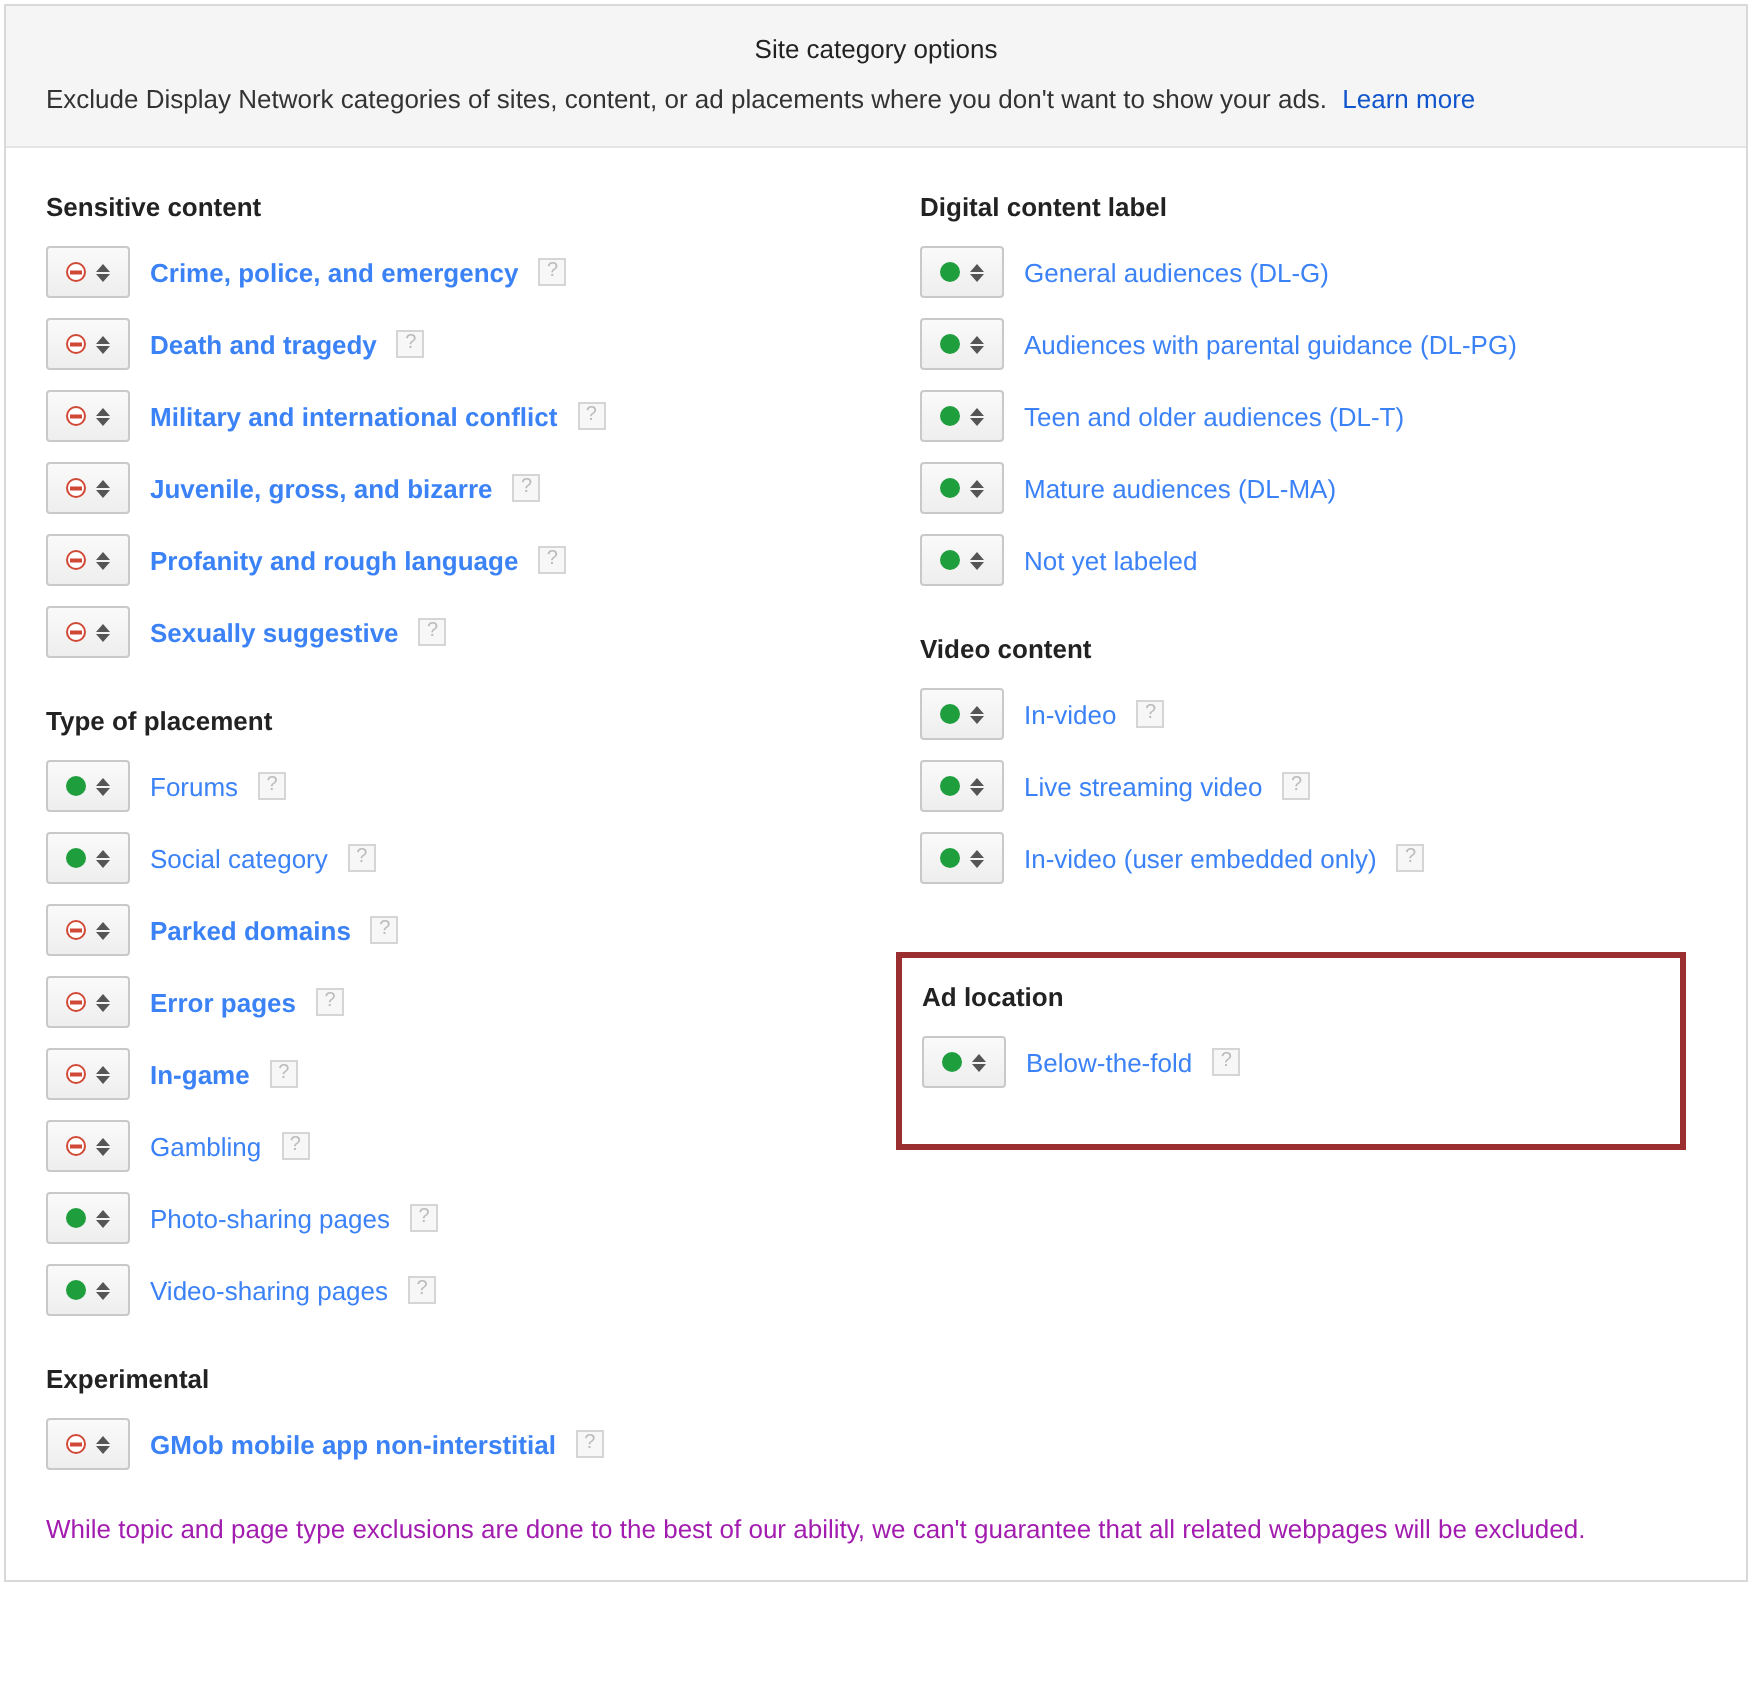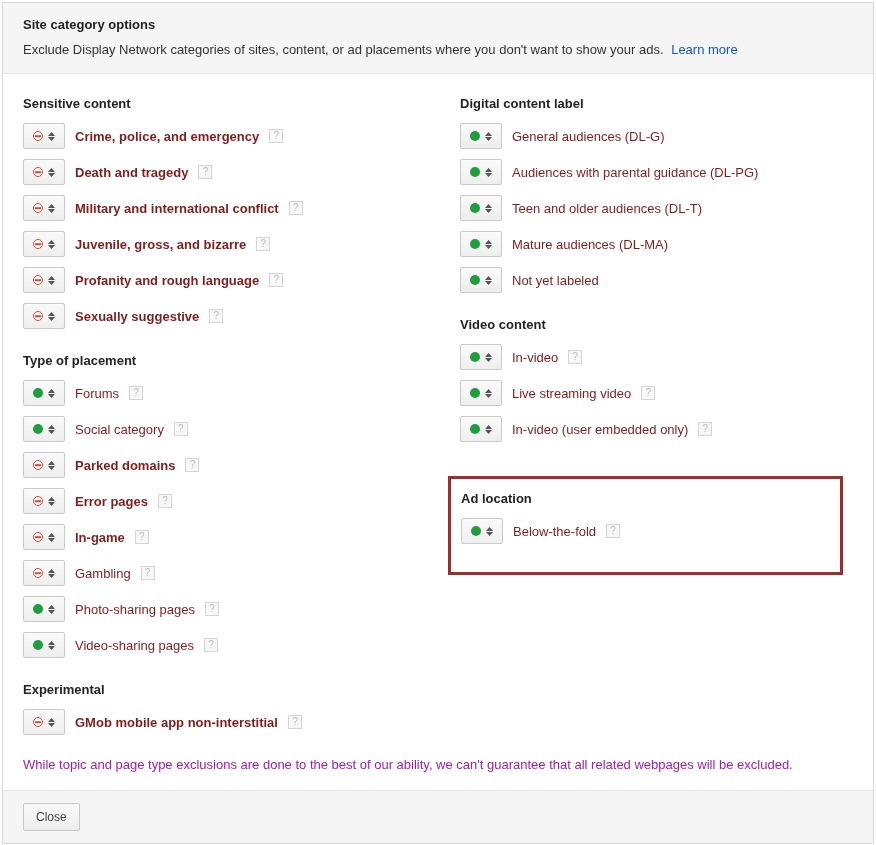--- a/index.html
+++ b/index.html
@@ -13,23 +13,24 @@
     .panel {
       border: 1px solid #d9d9d9;
       margin: 2px;
     }
     .panel-header {
       background: #f5f5f5;
       border-bottom: 1px solid #e5e5e5;
       padding: 14px 20px 16px 20px;
     }
     .panel-title {
-      font-weight: bold;
+      font-weight: normal;
       font-size: 13px;
       margin-bottom: 10px;
+      text-align: center;
     }
     .panel-subtitle {
       font-size: 13px;
       color: #333;
     }
     .learn-more {
       color: #1a73e8;
       color: #1155cc;
       text-decoration: none;
       margin-left: 4px;
@@ -92,21 +93,21 @@
     }
     .sort-arrows {
       display: flex;
       flex-direction: column;
       line-height: 0;
       gap: 1px;
     }
     .sort-arrows svg { display: block; }
     .item-label {
       font-size: 13px;
-      color: #7f1d1d;
+      color: #3b82f6;
     }
     .item-label.bold { font-weight: bold; }
     .help-icon {
       display: inline-flex;
       align-items: center;
       justify-content: center;
       width: 14px;
       height: 14px;
       border: 1px solid #d5d5d5;
       color: #bbb;
@@ -550,17 +551,14 @@
             </div>
         </div>
       </div>
 
     </div>
 
     <div class="sep"></div>
     <div class="note">While topic and page type exclusions are done to the best of our ability, we can't guarantee that all related webpages will be excluded.</div>
   </div>
 
-  <div class="panel-footer">
-    <button class="close-btn">Close</button>
-  </div>
 
 </div>
 
 </body></html>

